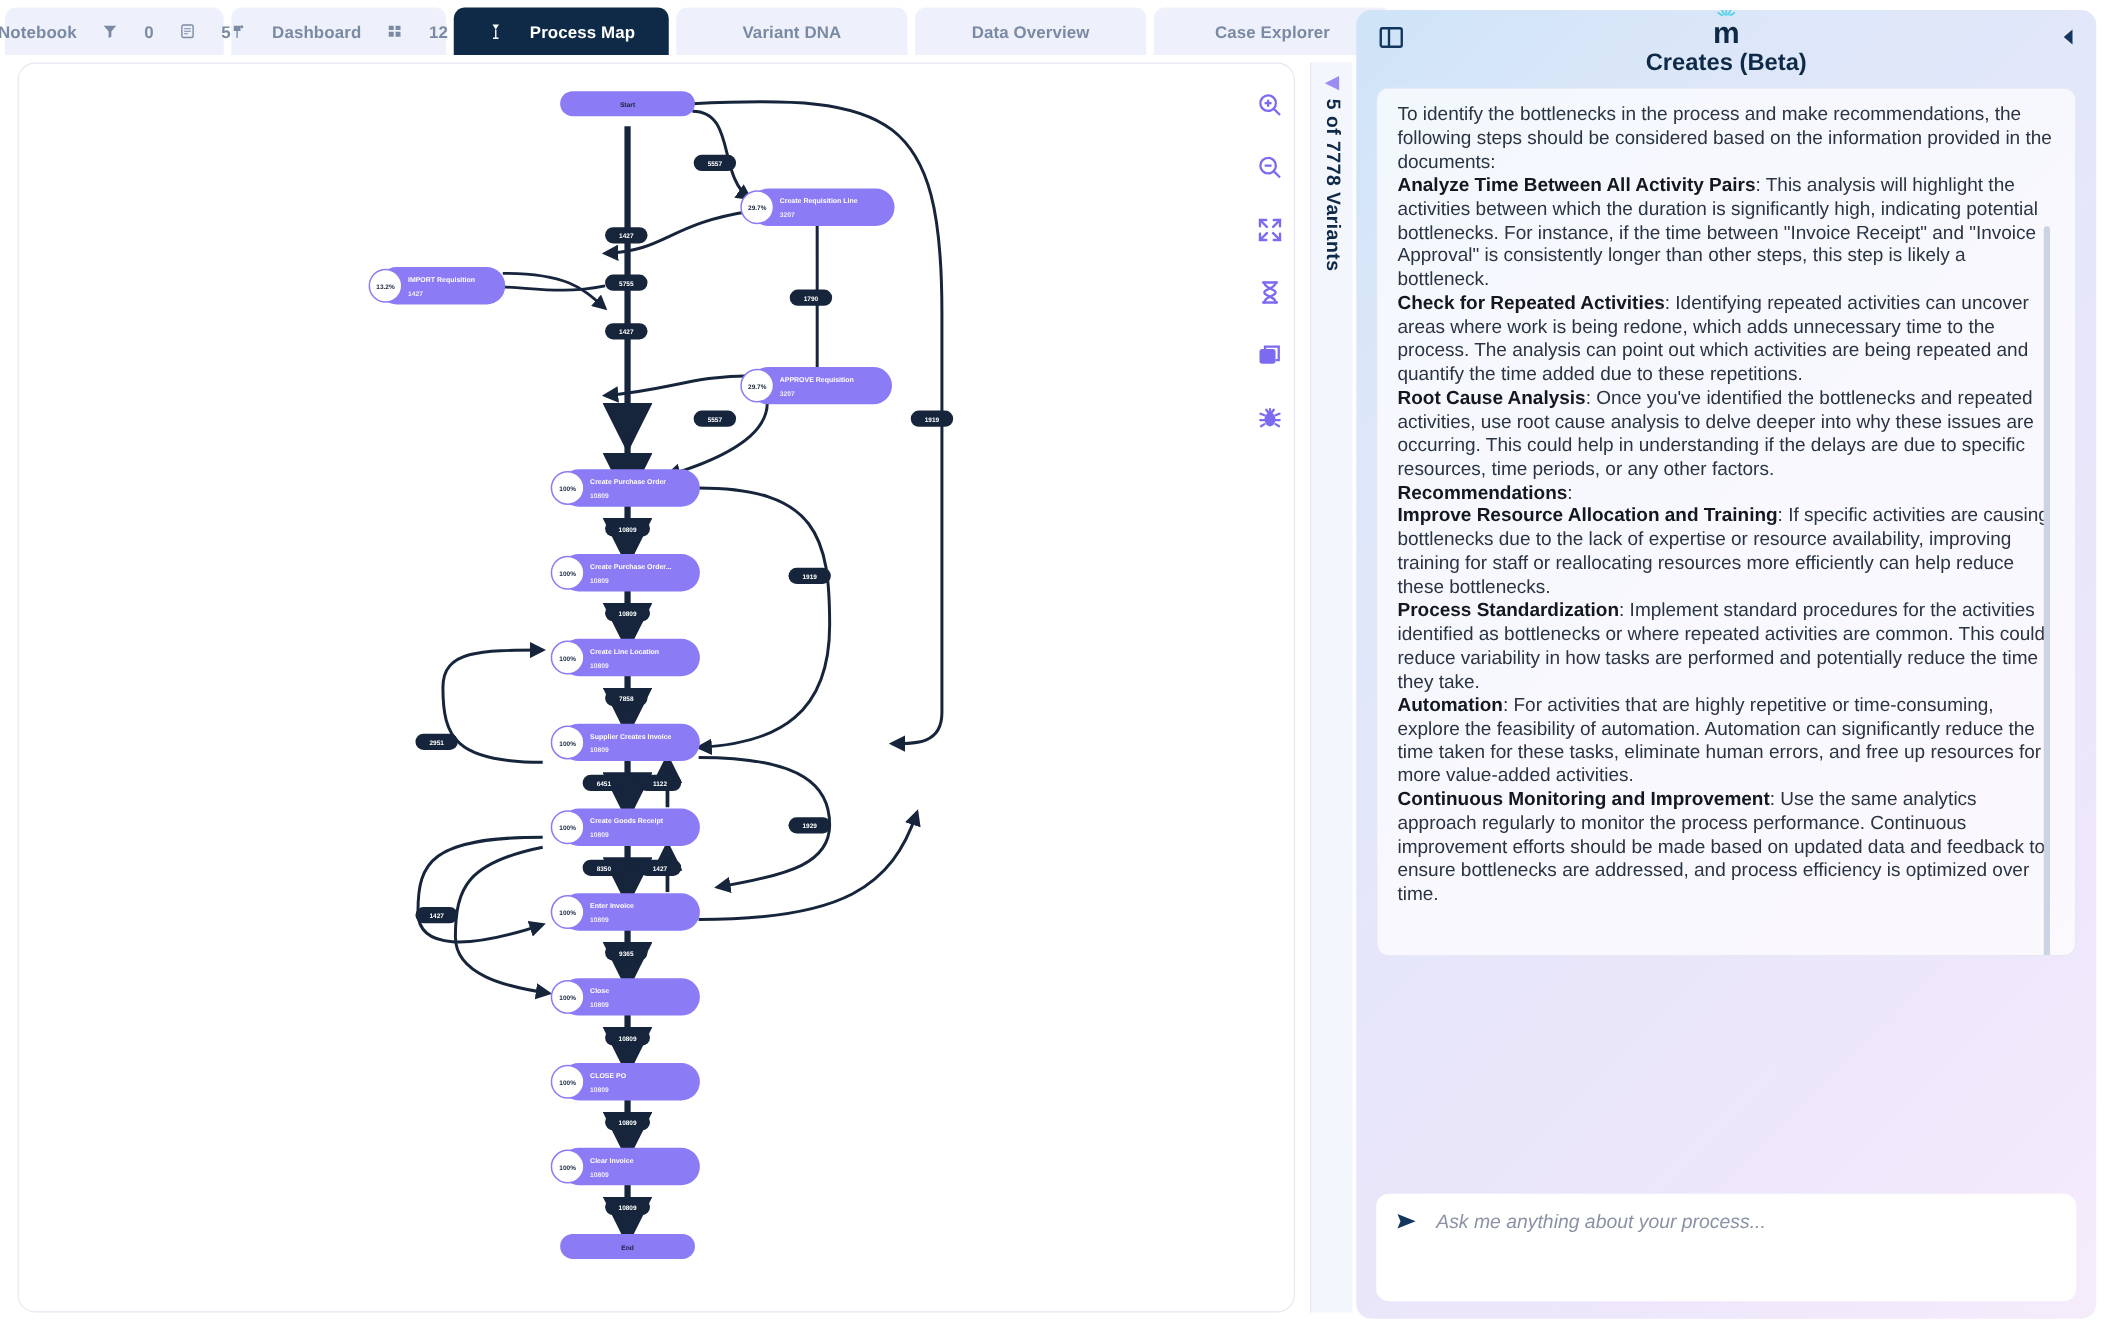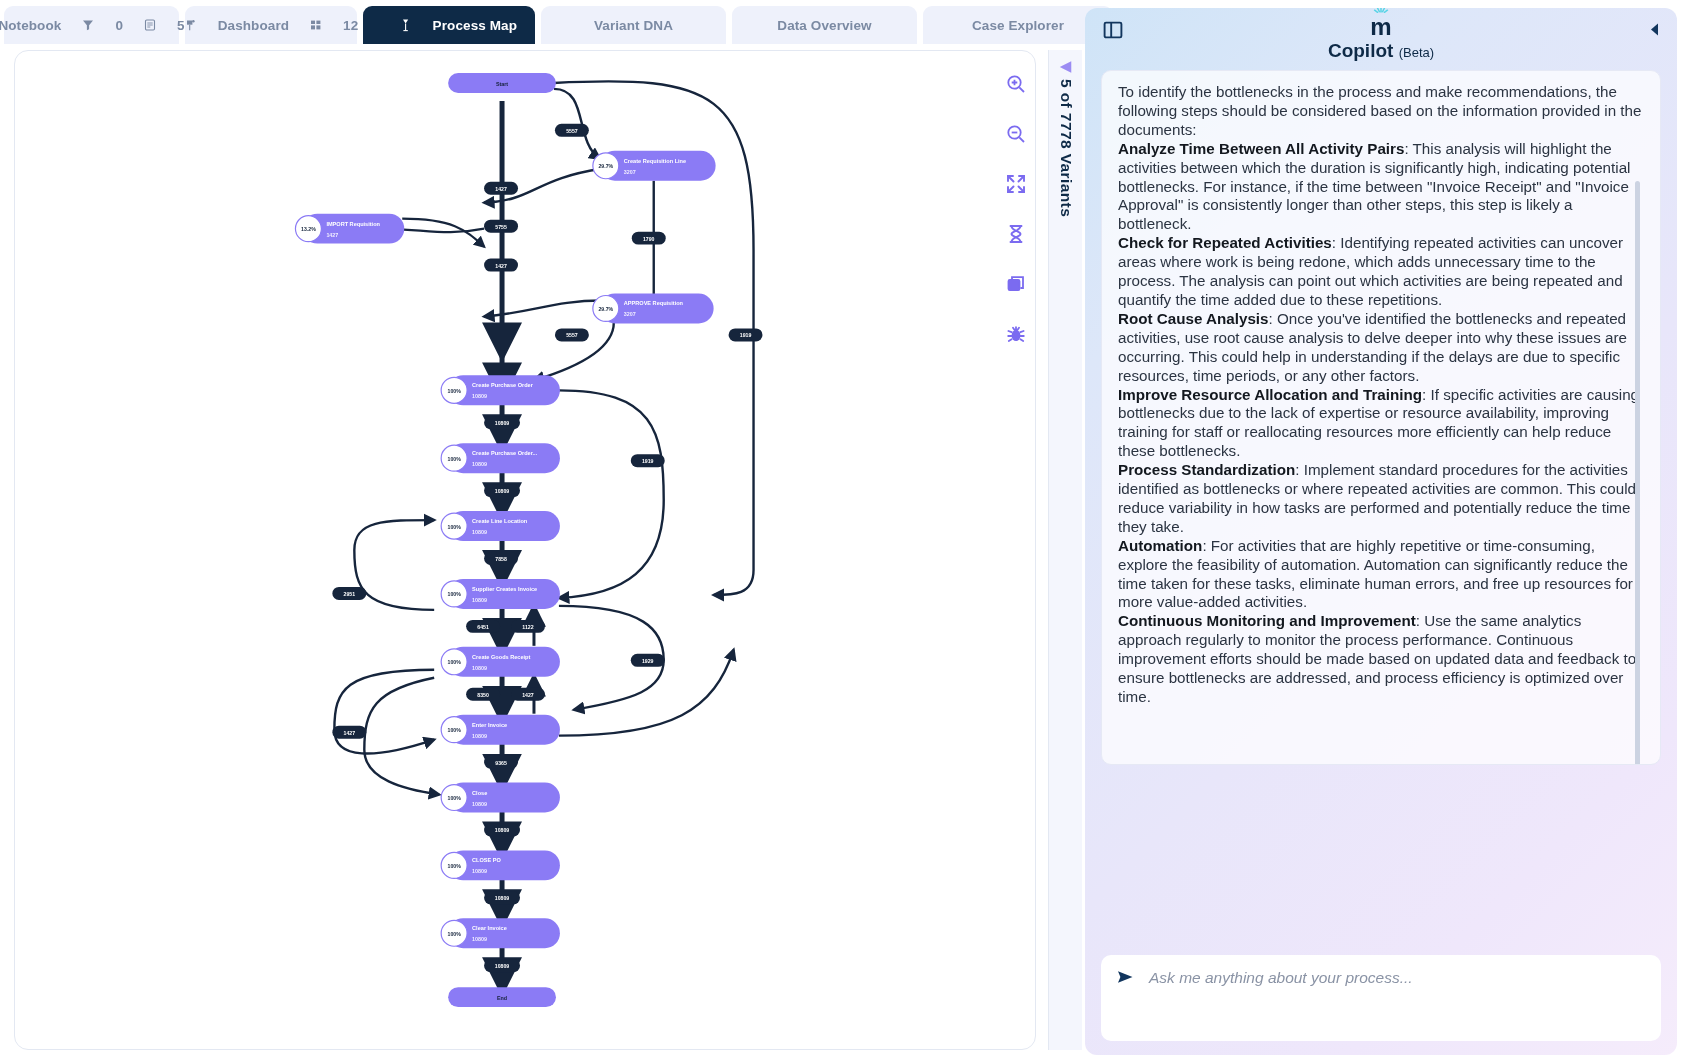--- a/index.html
+++ b/index.html
@@ -21,21 +21,21 @@
     display: flex; align-items: flex-end; gap: 6px; padding-left: 4px;
     background: #ffffff;
   }
   .tab {
     height: 38px; border-radius: 9px 9px 0 0;
     display: flex; align-items: center; justify-content: center; gap: 21px;
     background: #eef1fb; color: #7b8aa3;
     font-size: 13.5px; font-weight: bold; letter-spacing: .1px;
     padding: 0 18px; white-space: nowrap; cursor: pointer;
   }
-  .tab.active { background: #0e2a47; color: #ffffff; justify-content: flex-end; }
+  .tab.active { background: #0e2a47; color: #ffffff; }
   .tab .cnt { font-weight: bold; font-size: 13.5px; }
   .tab-ico { display: inline-flex; align-items: center; }
   #tab-notebook { width: 175px; }
   #tab-dashboard { width: 172px; }
   #tab-processmap { width: 172px; }
   #tab-variantdna { width: 185px; justify-content: center; }
   #tab-dataoverview { width: 185px; margin-top: 48px; }
   #tab-caseexplorer { width: 190px; }
 
   
@@ -83,21 +83,21 @@
   #cp-topbar { position: relative; height: 54px; }
   #cp-panel-icon { position: absolute; left: 18px; top: 16px; cursor: pointer; }
   #cp-collapse { position: absolute; right: 16px; top: 18px; cursor: pointer; }
   #cp-brand { text-align: center; margin-top: -4px; }
   #cp-logo-m {
     font-size: 24px; font-weight: bold; color: #0e2a47; line-height: 16px;
     font-family: "Liberation Sans", sans-serif;
   }
   #cp-sparkle { display:block; margin: 0 auto 1px; }
   #cp-title { font-size: 19px; font-weight: bold; color: #0e2a47; margin-top: 5px; }
-  #cp-title .beta { font-size: 13px; font-weight: normal; }
+  #cp-title .beta { font-size: 19px; font-weight: bold; }
 
   #cp-thread {
     margin: 12px 16px 0; padding: 0;
     height: 788px; overflow: hidden; position: relative;
   }
   #cp-user-msg {
     background: rgba(255,255,255,.55);
     border-radius: 9px; padding: 8px 12px 11px;
     margin-bottom: 9px;
   }
@@ -526,35 +526,36 @@
       </div>
 
       <div id="cp-brand">
         <svg id="cp-sparkle" width="26" height="14" viewBox="0 0 26 14">
           <g stroke="#5ad4e6" stroke-width="1.5" stroke-linecap="round">
             <path d="M13 3v5M9.6 4.2l1.8 3.4M16.4 4.2l-1.8 3.4M6.6 6.2l3 2.1M19.4 6.2l-3 2.1"></path>
           </g>
         </svg>
         <div id="cp-logo-m">m</div>
         <div id="cp-title">
-          <span>Copilot</span>
+          <span>Creates</span>
           <span class="beta">(Beta)</span>
         </div>
       </div>
     </div>
 
     <div id="cp-thread">
 
 
       <div id="cp-answer">
         <div id="cp-answer-body">
             <p>To identify the bottlenecks in the process and make recommendations, the following steps should be considered based on the information provided in the documents:</p>
             <p><b>Analyze Time Between All Activity Pairs</b>: This analysis will highlight the activities between which the duration is significantly high, indicating potential bottlenecks. For instance, if the time between "Invoice Receipt" and "Invoice Approval" is consistently longer than other steps, this step is likely a bottleneck.</p>
             <p><b>Check for Repeated Activities</b>: Identifying repeated activities can uncover areas where work is being redone, which adds unnecessary time to the process. The analysis can point out which activities are being repeated and quantify the time added due to these repetitions.</p>
             <p><b>Root Cause Analysis</b>: Once you've identified the bottlenecks and repeated activities, use root cause analysis to delve deeper into why these issues are occurring. This could help in understanding if the delays are due to specific resources, time periods, or any other factors.</p>
+            <p><b>Recommendations</b>:</p>
             <p><b>Improve Resource Allocation and Training</b>: If specific activities are causing bottlenecks due to the lack of expertise or resource availability, improving training for staff or reallocating resources more efficiently can help reduce these bottlenecks.</p>
             <p><b>Process Standardization</b>: Implement standard procedures for the activities identified as bottlenecks or where repeated activities are common. This could reduce variability in how tasks are performed and potentially reduce the time they take.</p>
             <p><b>Automation</b>: For activities that are highly repetitive or time-consuming, explore the feasibility of automation. Automation can significantly reduce the time taken for these tasks, eliminate human errors, and free up resources for more value-added activities.</p>
             <p><b>Continuous Monitoring and Improvement</b>: Use the same analytics approach regularly to monitor the process performance. Continuous improvement efforts should be made based on updated data and feedback to ensure bottlenecks are addressed, and process efficiency is optimized over time.</p>
           </div>
         <div id="cp-scrollbar"></div>
       </div>
 
     </div>
 

